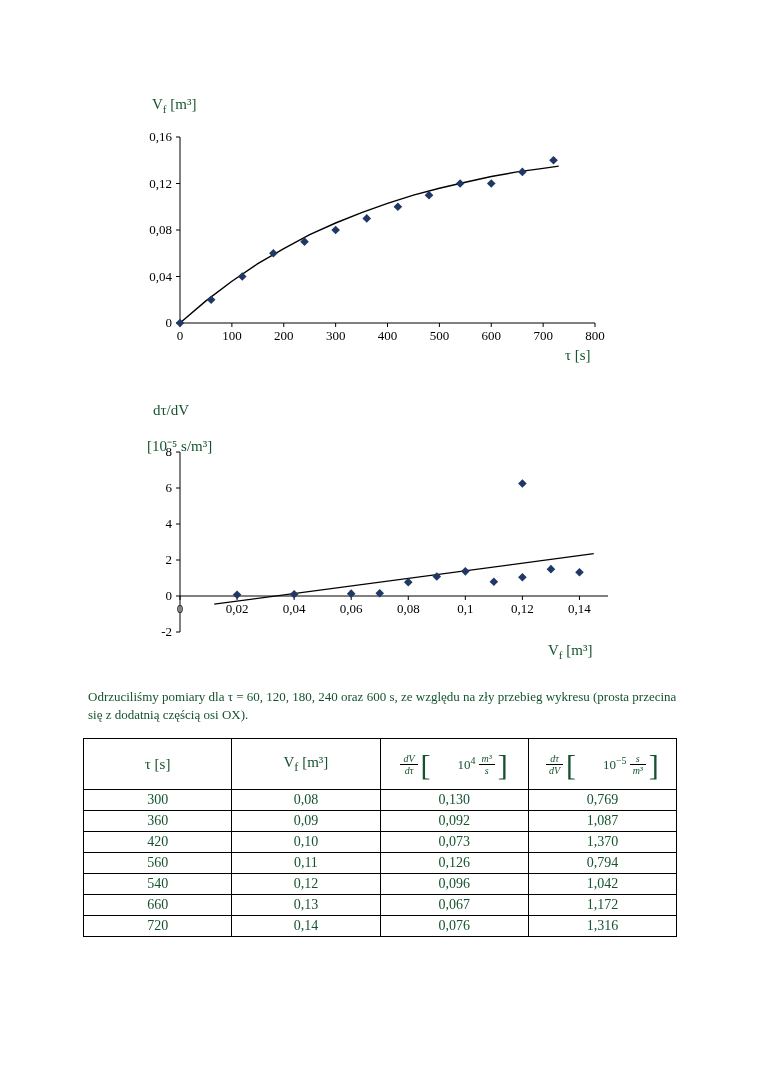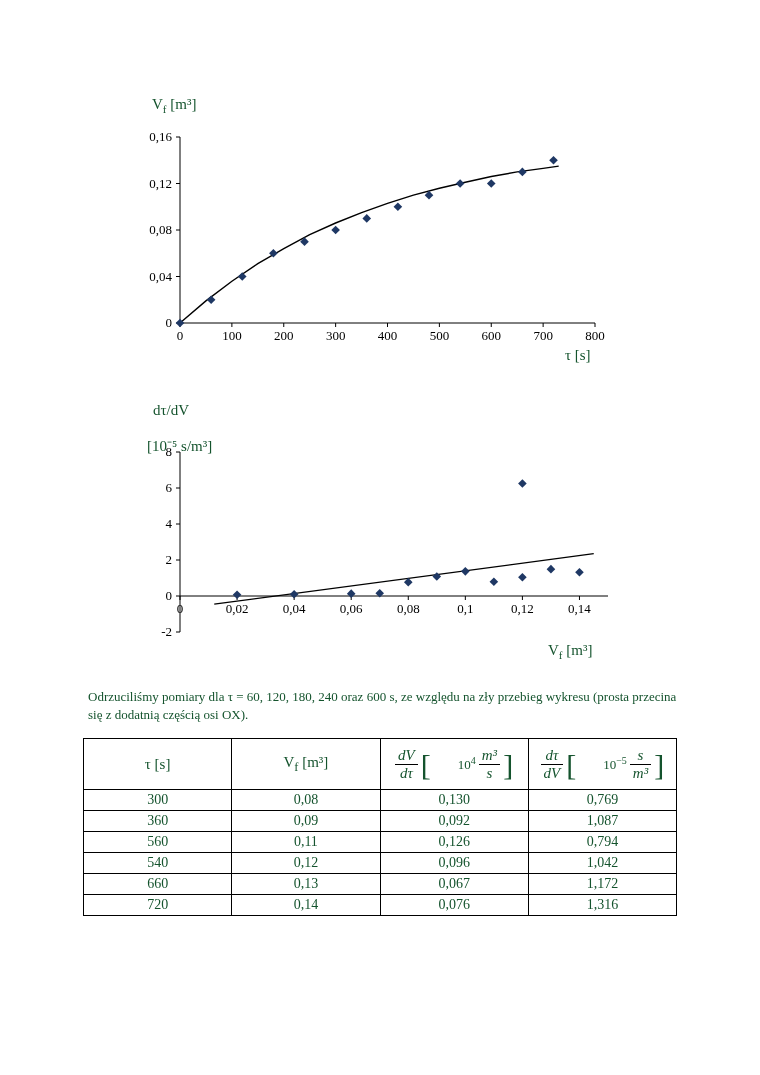--- a/index.html
+++ b/index.html
@@ -24,21 +24,21 @@
     border-collapse:collapse;table-layout:fixed;
     font-size:14px;
   }
   .meas-table th,.meas-table td{
     border:1px solid #000;text-align:center;vertical-align:middle;
     font-weight:normal;padding:1px 2px;
   }
   .meas-table th{height:48px;font-size:15px;}
   .meas-table td{height:18px;}
   .mathcell{display:flex;align-items:center;justify-content:center;gap:3px;}
-  .frac{display:inline-block;text-align:center;line-height:1.1;font-style:italic;font-size:15px;vertical-align:middle;}
+  .frac{display:inline-block;text-align:center;line-height:1.1;font-style:italic;font-size:10px;vertical-align:middle;}
   .frac .fnum{border-bottom:1px solid #000;padding:0 3px;display:block;}
   .frac .fden{display:block;padding:0 3px;}
   .brk{font-size:30px;font-weight:300;line-height:0.9;font-style:normal;}
   .pow{font-style:normal;font-size:13px;margin-left:24px;}
   .pow sup{font-size:10px;}
   svg text{font-family:"Liberation Serif", serif;}
 </style>
 </head>
 <body>
 
@@ -208,20 +208,26 @@
           <td>0,130</td>
           <td>0,769</td>
         </tr>
         <tr>
           <td>360</td>
           <td>0,09</td>
           <td>0,092</td>
           <td>1,087</td>
         </tr>
         <tr>
+          <td>420</td>
+          <td>0,10</td>
+          <td>0,073</td>
+          <td>1,370</td>
+        </tr>
+        <tr>
           <td>560</td>
           <td>0,11</td>
           <td>0,126</td>
           <td>0,794</td>
         </tr>
         <tr>
           <td>540</td>
           <td>0,12</td>
           <td>0,096</td>
           <td>1,042</td>

